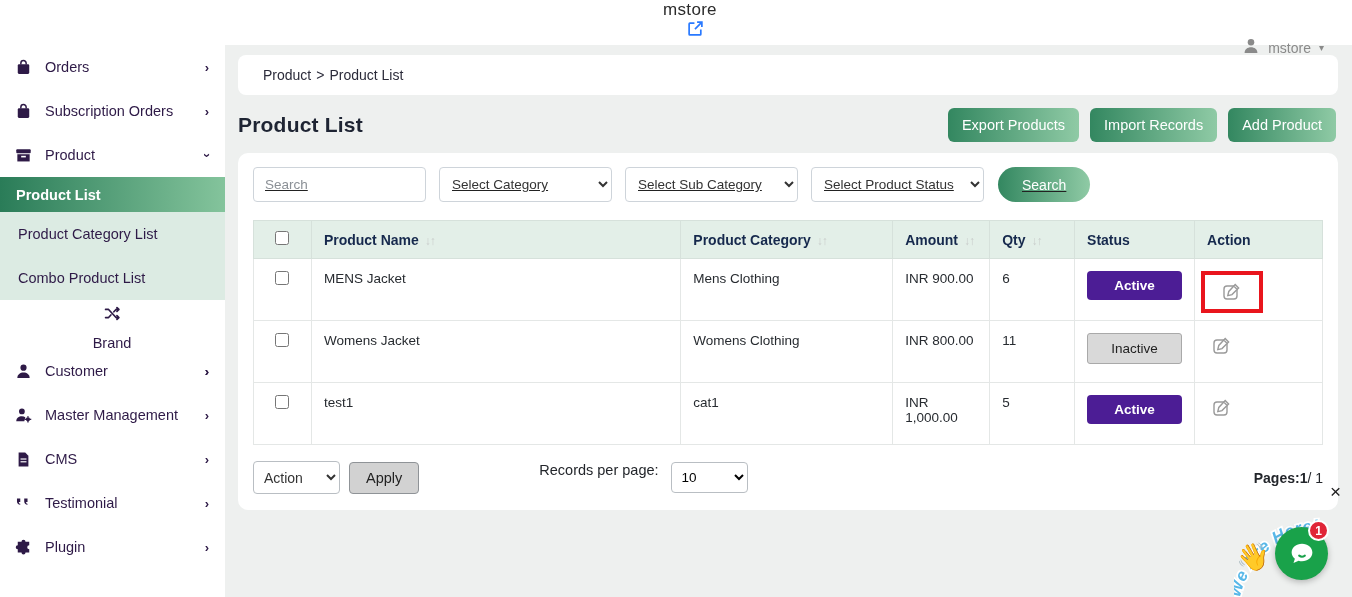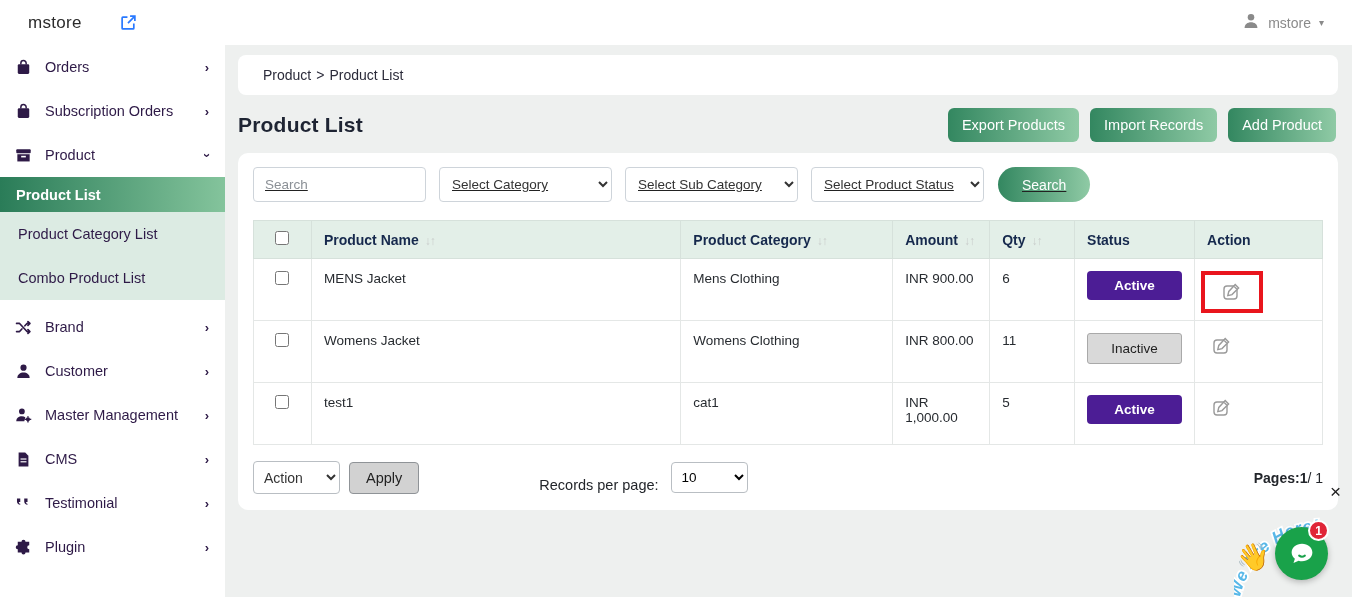--- a/index.html
+++ b/index.html
@@ -1,20 +1,20 @@
 <!DOCTYPE html>
 <html><head>
 <meta charset="utf-8">
 <style>
   * { box-sizing: border-box; margin: 0; padding: 0; }
   html,body { width:1352px; height:597px; overflow:hidden; }
   body { font-family:"Liberation Sans", sans-serif; background:#eef0ef; position:relative; color:#222; }
 
   
-  .topbar { position:absolute; top:0; left:0; width:1352px; height:45px; background:#fff; display:flex; align-items:center; z-index:5; }
+  .topbar { position:absolute; top:0; left:0; width:1352px; height:45px; background:#fff; display:flex; align-items:center; z-index:5;flex-direction:column; }
   .brand { margin-left:28px; font-size:17px; color:#2b2b2b; letter-spacing:.3px; }
   .ext-link { margin-left:38px; cursor:pointer; display:inline-flex; }
   .topbar-right { margin-left:auto; margin-right:28px; display:flex; align-items:center; gap:8px; color:#8a8a8a; font-size:14px; cursor:pointer; }
   .caret { font-size:10px; color:#8a8a8a; }
 
   
   .sidebar { position:absolute; top:45px; left:0; width:225px; height:552px; background:#fff; z-index:4; }
   .side-item { height:44px; display:flex; align-items:center; gap:13px; padding:0 16px 0 15px; color:#2e1a47; font-size:14.5px; cursor:pointer; }
   .side-item .chev { margin-left:auto; color:#2e1a47; font-size:13px; font-weight:bold; }
   .chev.down { transform:rotate(90deg); }
@@ -52,21 +52,21 @@
   .badge { display:inline-block; width:95px; text-align:center; padding:7px 0; border-radius:4px; font-size:13.5px; cursor:pointer; }
   .badge.active { background:#4c1d95; color:#fff; font-weight:bold; }
   .badge.inactive { background:#d9d9d9; color:#222; border:1px solid #a9a9a9; border-radius:3px; }
 
   .edit-btn { display:inline-flex; cursor:pointer; padding:2px 4px; }
   .red-box { display:inline-flex; border:4px solid #e9151d; padding:4px 12px; background:#fff; margin-left:-6px; }
 
   .tfoot-row { display:flex; align-items:center; margin-top:16px; }
   .bulk-select { width:87px; height:33px; border:1px solid #b9bec3; border-radius:4px; font-size:14px; color:#333; padding:0 6px; font-family:inherit; background:#fff; }
   .apply-btn { margin-left:9px; background:#d2d2d2; border:1px solid #8f9397; border-radius:4px; padding:7px 16px; font-size:14.5px; color:#222; font-family:inherit; cursor:pointer; }
-  .records { margin-left:120px; display:flex; align-items:flex-end; gap:12px; font-size:14.5px; color:#23262b; }
+  .records { margin-left:120px; display:flex; align-items:flex-start; gap:12px; font-size:14.5px; color:#23262b; }
   .records select { width:77px; height:31px; border:1px solid #b9bec3; border-radius:4px; font-size:13.5px; padding:0 6px; font-family:inherit; background:#fff; }
   .pages { margin-left:auto; font-size:14px; color:#23262b; }
   .pages b { font-weight:bold;margin-top:16px; }
 
   
   .chat-close { position:absolute; left:1330px; top:482px; font-size:19px; color:#222; cursor:pointer; line-height:1; }
   .chat-arc { position:absolute; left:1234px; top:494px; width:120px; height:112px; pointer-events:none; }
   .chat-circle { position:absolute; left:1275px; top:527px; width:53px; height:53px; border-radius:50%; background:#19a24a; display:flex; align-items:center; justify-content:center; cursor:pointer; box-shadow:0 2px 6px rgba(0,0,0,.25); }
   .chat-circle svg { width:30px; height:30px; }
   .chat-badge { position:absolute; left:1308px; top:520px; width:21px; height:21px; border-radius:50%; background:#e02537; color:#fff; font-size:12px; font-weight:bold; display:flex; align-items:center; justify-content:center; border:2px solid #fff; }
@@ -131,21 +131,21 @@
     <span>Product List</span>
   </div>
   <div class="submenu">
     <div class="side-sub">
       <span>Product Category List</span>
     </div>
     <div class="side-sub">
       <span>Combo Product List</span>
     </div>
   </div>
-  <div class="side-item" style="margin-top:5px;">
+  <div class="side-item" style="margin-top:5px;flex-direction:column;">
     <span class="sicon">
         <svg viewBox="0 0 16 16" fill="none" stroke="#2e1a47" stroke-width="1.6" stroke-linecap="round" stroke-linejoin="round">
           <path d="M1.5 4.2h2.8l7 7.6h2.7M14 11.8l-1.8-1.8M14 11.8l-1.8 1.8M1.5 11.8h2.8l2.2-2.4M9.3 6.4l2-2.2h2.7M14 4.2 12.2 2.4M14 4.2l-1.8 1.8"></path>
         </svg>
       </span>
     <span>Brand</span>
     <span class="chev">›</span>
   </div>
   <div class="side-item">
     <span class="sicon">

